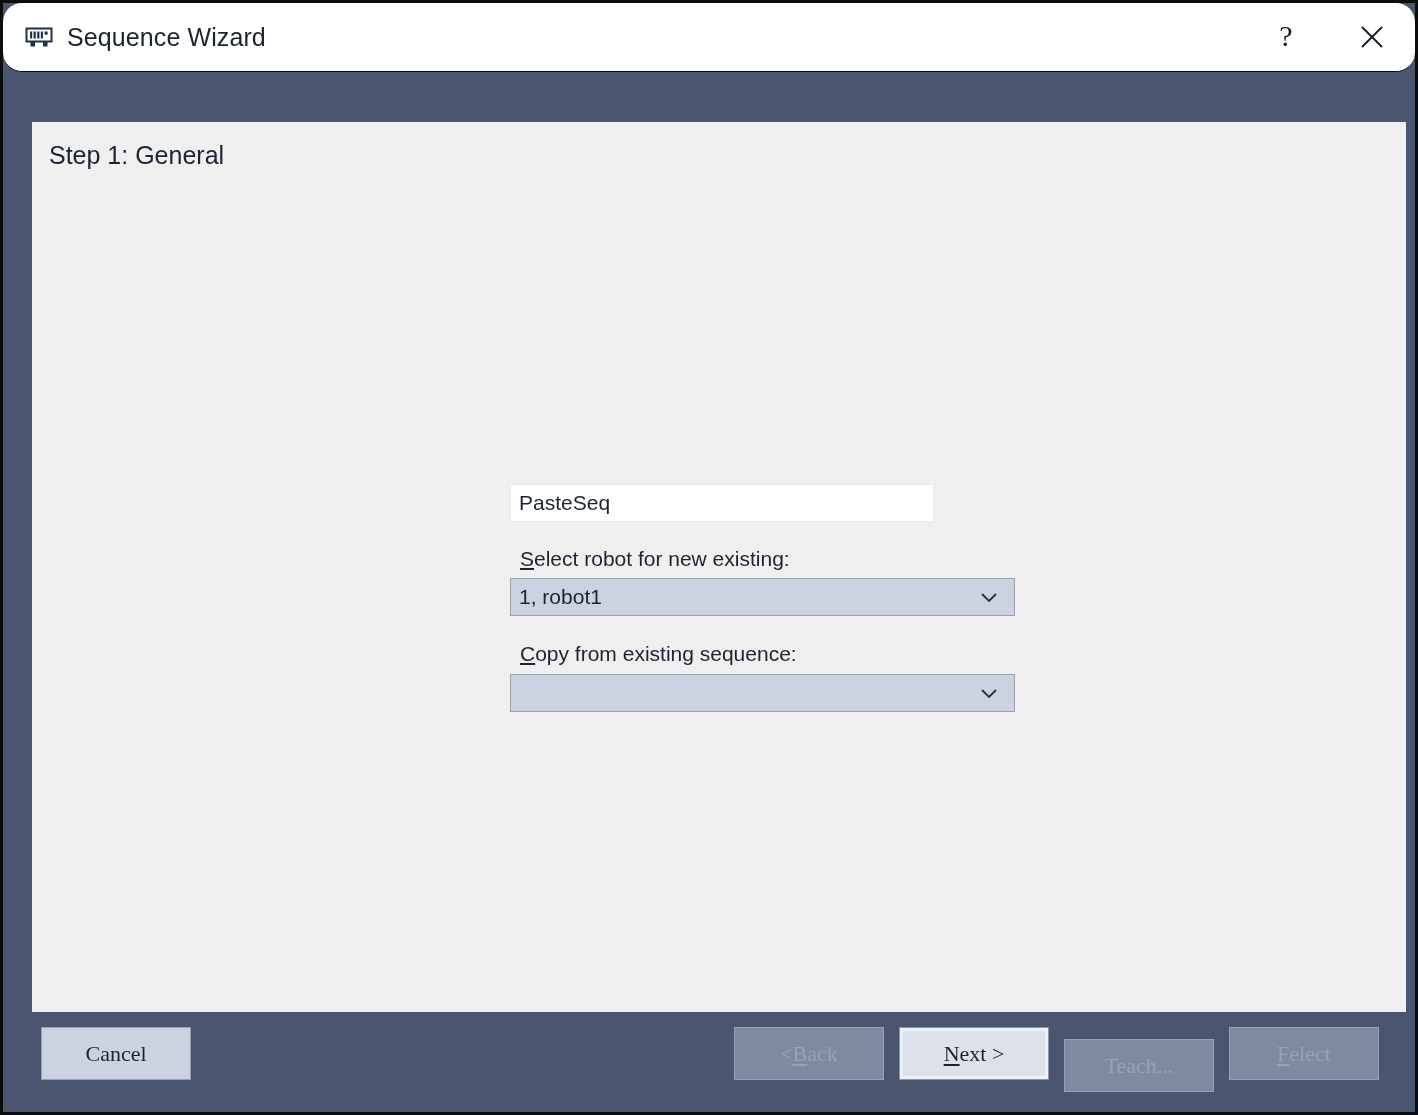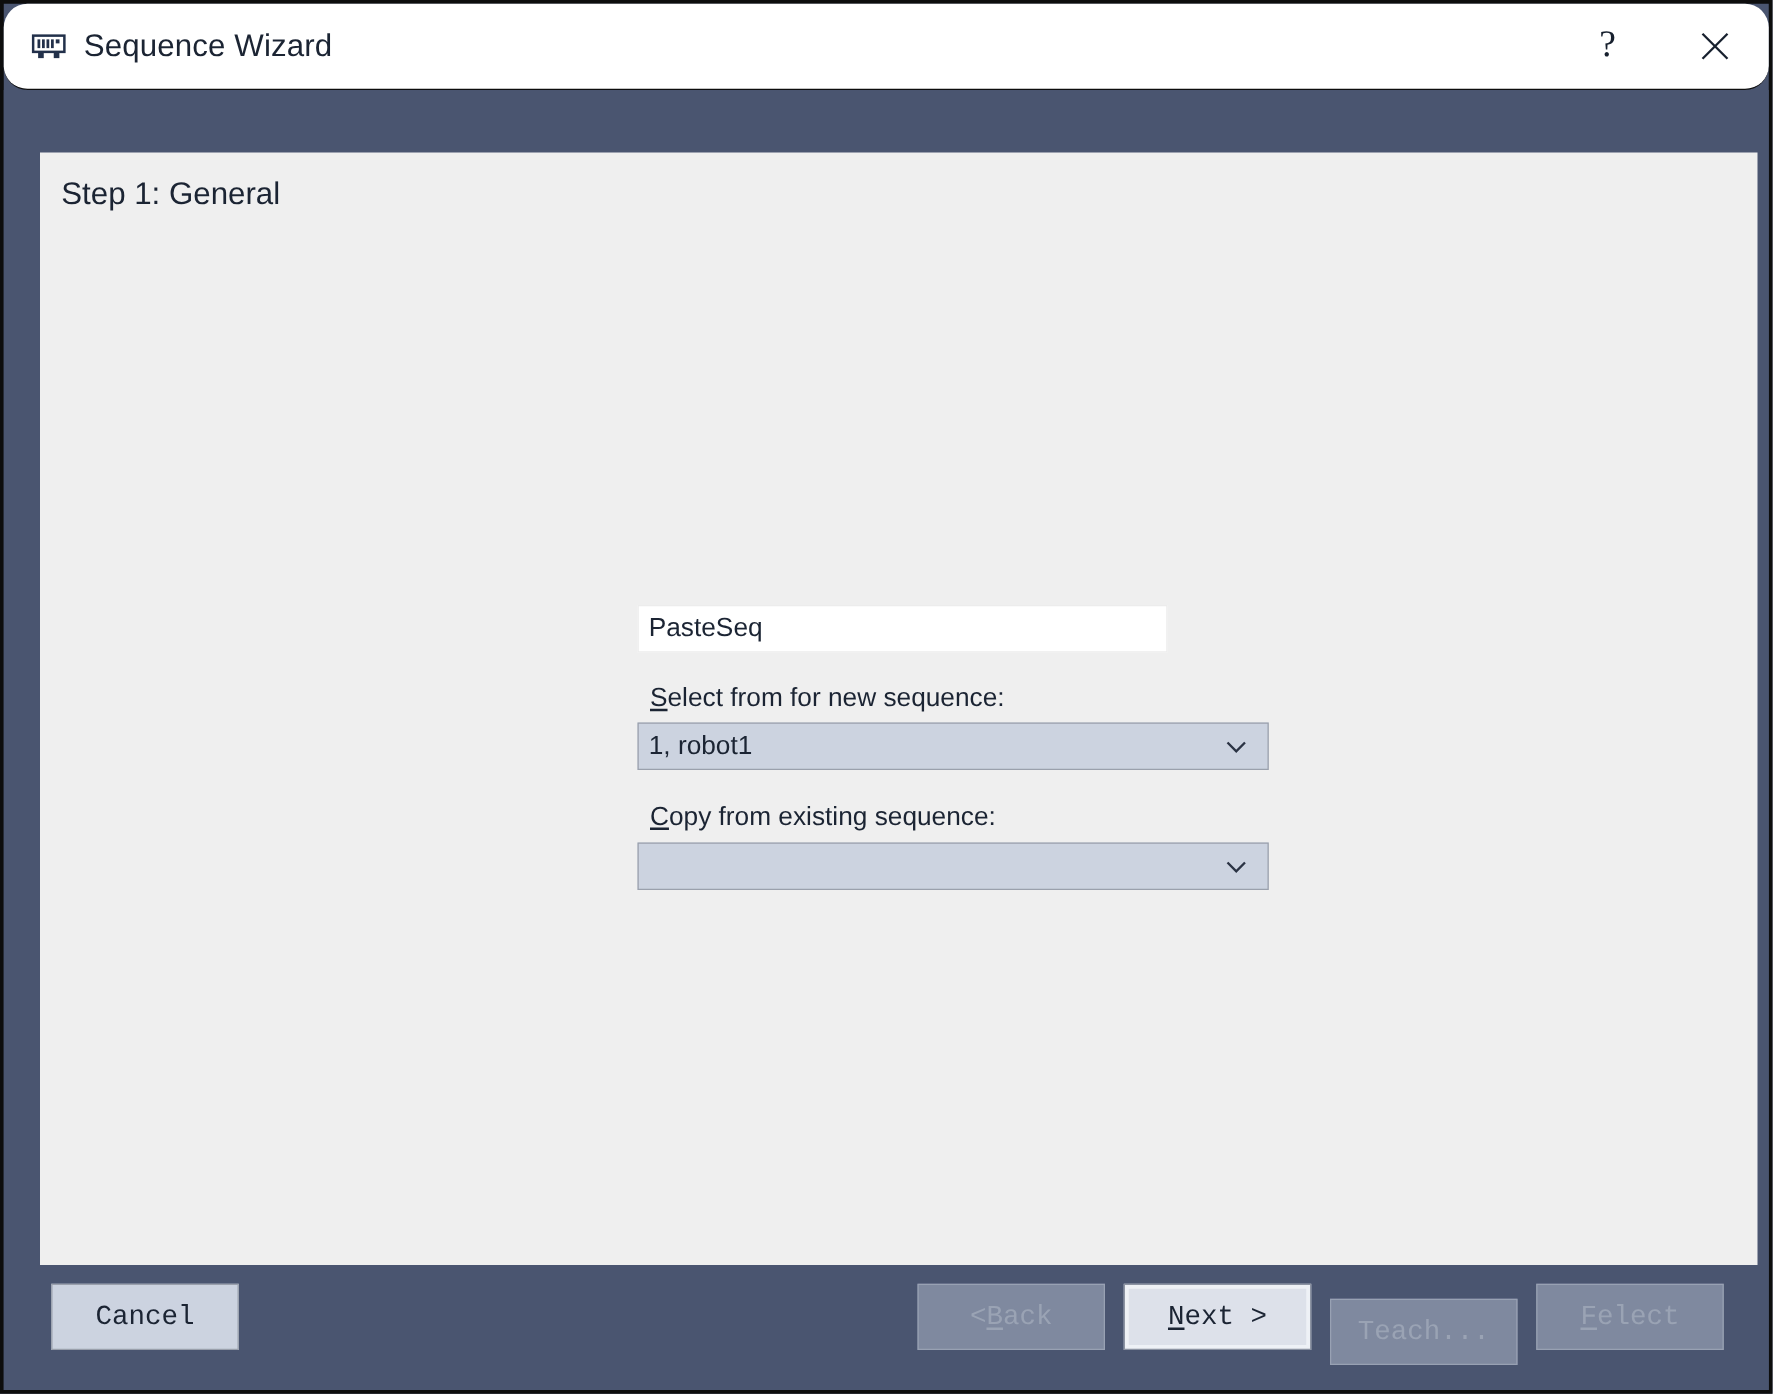--- a/index.html
+++ b/index.html
@@ -169,21 +169,21 @@
   .footer {
     flex: 0 0 auto;
     height: 100px;
     background: #4a5570;
     position: relative;
   }
   .btn {
     position: absolute;
     box-sizing: border-box;
     height: 53px;
-    font-family: Liberation Mono, monospace;
+    font-family: Liberation Serif, serif;
     font-size: 22px;
     display: flex;
     align-items: center;
     justify-content: center;
     cursor: default;
     user-select: none;
     border: 1px solid #9aa0ac;
     background: #ccd3e0;
     color: #1b2433;
     padding: 0;
@@ -242,21 +242,21 @@
     <div class="panel">
 
       <div class="step-title">Step 1: General</div>
 
       <div class="form">
 
         <input class="text-input" type="text" value="PasteSeq" style="">
 
         <div class="gap-a"></div>
 
-        <div class="field-label"><span></span><u>S</u><span>elect from for new sequence:</span></div>
+        <div class="field-label"><span></span><u>S</u><span>elect robot for new existing:</span></div>
         <div class="combo">
           <span class="combo-value">1, robot1</span>
           <span class="combo-arrow">
             <svg width="24" height="24" viewBox="0 0 24 24" xmlns="http://www.w3.org/2000/svg">
               <polyline points="5,9 12,16 19,9" fill="none" stroke="#2b3344" stroke-width="1.9"></polyline>
             </svg>
           </span>
         </div>
 
         <div class="gap-b"></div>

